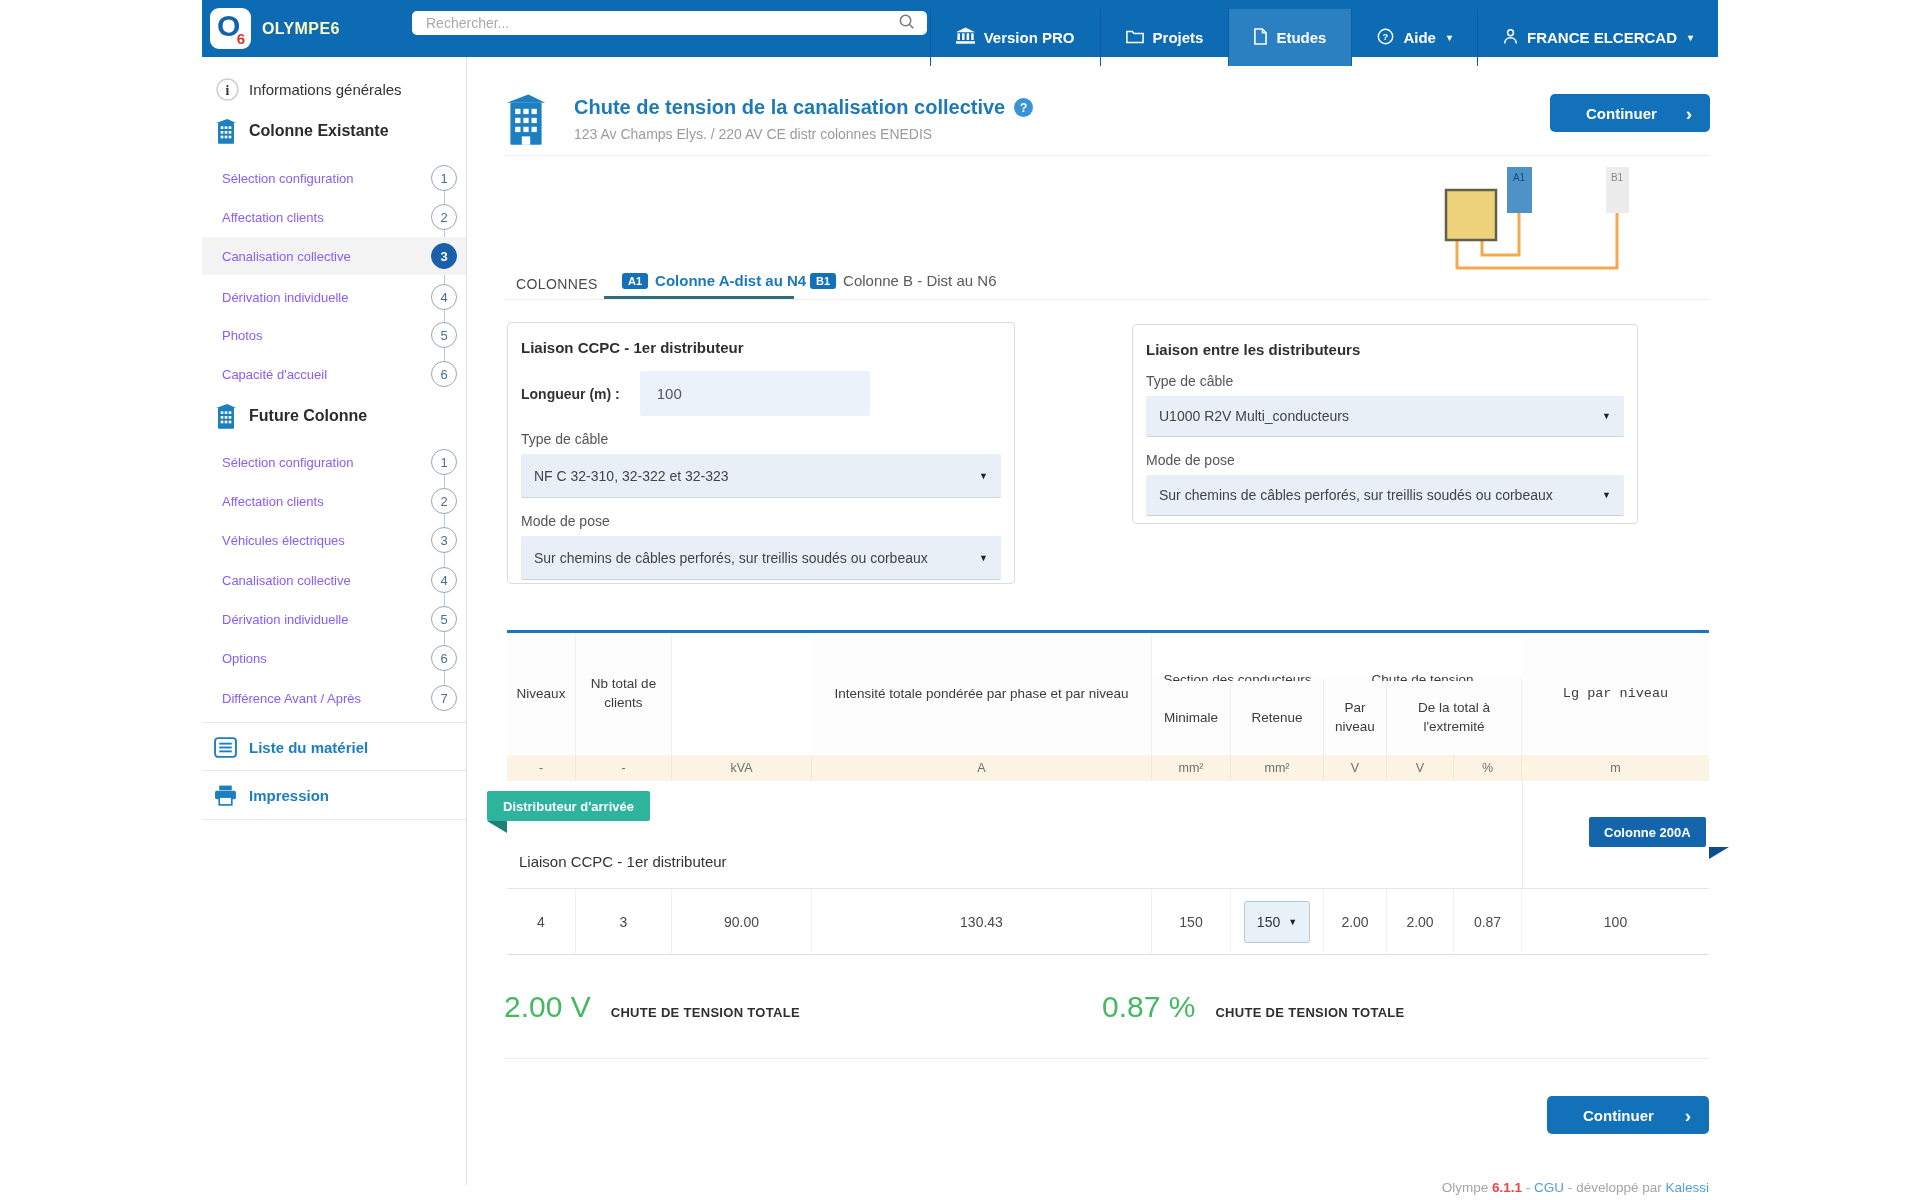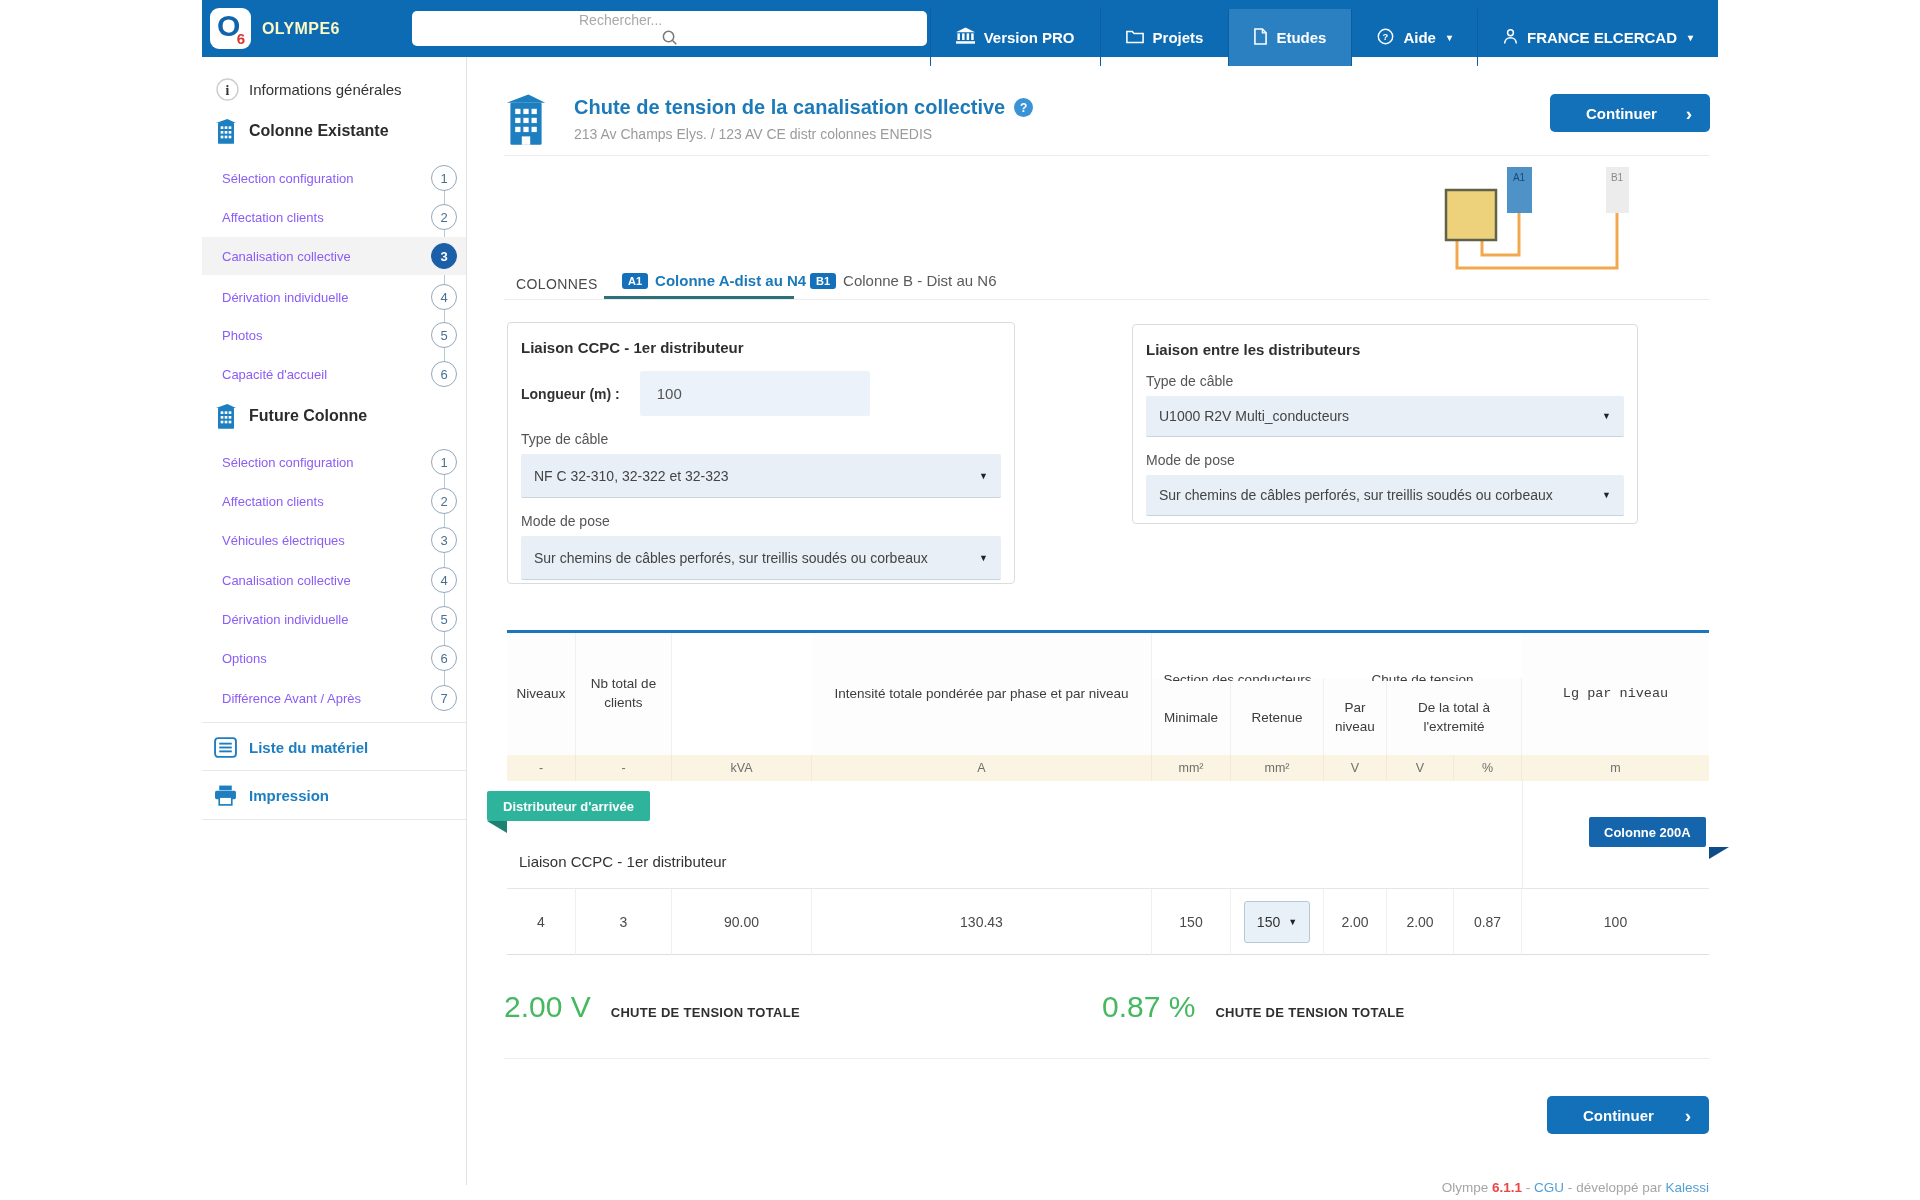--- a/index.html
+++ b/index.html
@@ -5,22 +5,22 @@
   html,body{margin:0;padding:0;background:#ffffff;width:1920px;height:1200px;overflow:hidden;
     font-family:"Liberation Sans",sans-serif;-webkit-font-smoothing:antialiased;}
   .app{position:relative;width:1516px;height:1200px;margin:0 auto;background:#fff;}
 
   
   .topbar{position:absolute;left:0;top:0;width:1516px;height:57px;background:#0d6bb4;display:flex;align-items:center;}
   .logo{position:absolute;left:8px;top:8px;width:41px;height:41px;background:#fff;border-radius:9px;}
   .logo .o{position:absolute;left:7px;top:1px;font-size:30px;font-weight:bold;color:#1064ad;}
   .logo .six{position:absolute;right:6px;bottom:2px;font-size:15px;font-weight:bold;color:#d9352c;}
   .brand{position:absolute;left:60px;top:20px;color:#fef9c3;font-size:16px;font-weight:bold;letter-spacing:.4px;}
-  .search{position:absolute;left:210px;top:11px;width:515px;height:35px;background:#fff;border-radius:5px;
-    display:flex;align-items:center;padding:0 12px;box-sizing:border-box;flex-direction:column;}
+  .search{position:absolute;left:210px;top:11px;width:515px;height:24px;background:#fff;border-radius:5px;
+    display:flex;align-items:center;padding:0 12px;box-sizing:border-box;}
   .search input{border:none;outline:none;flex:1;font-size:14px;color:#444;font-family:inherit;background:transparent;}
   .search input::placeholder{color:#a9a9a9;}
   .nav{position:absolute;right:0;top:0;height:57px;display:flex;margin-top:9px;}
   .nav-item{display:flex;align-items:center;gap:9px;padding:0 25px;color:#fff;font-size:15px;font-weight:600;
     border-left:1px solid #0a5ea1;cursor:pointer;white-space:nowrap;}
   .nav-item.active{background:#2b80c1;}
   .caret{font-size:10px;color:#fff;margin-left:2px;}
 
   
   .sidebar{position:absolute;left:0;top:57px;width:264px;height:1128px;background:#fff;border-right:1px solid #e2e2e2;}
@@ -328,21 +328,21 @@
       <rect x="11" y="29" width="4.4" height="4.4" fill="#fff"></rect>
         <rect x="17.8" y="29" width="4.4" height="4.4" fill="#fff"></rect>
         <rect x="24.6" y="29" width="4.4" height="4.4" fill="#fff"></rect>
       <rect x="16.5" y="37" width="7" height="7" fill="#fff"></rect>
     </svg>
   </div>
   <div class="pg-title">
     <span>Chute de tension de la canalisation collective</span>
     <span class="help-badge">?</span>
   </div>
-  <div class="pg-sub">213 Av Champs Elys. / 123 AV CE distr colonnes ENEDIS</div>
+  <div class="pg-sub">123 Av Champs Elys. / 220 AV CE distr colonnes ENEDIS</div>
 
   <button class="btn btn-top">
     <span>Continuer</span>
     <span class="chev">›</span>
   </button>
 
   <div class="hr" style="top:155px"></div>
 
   <div class="diagram">
     <svg width="200" height="115" viewBox="0 0 200 115">

